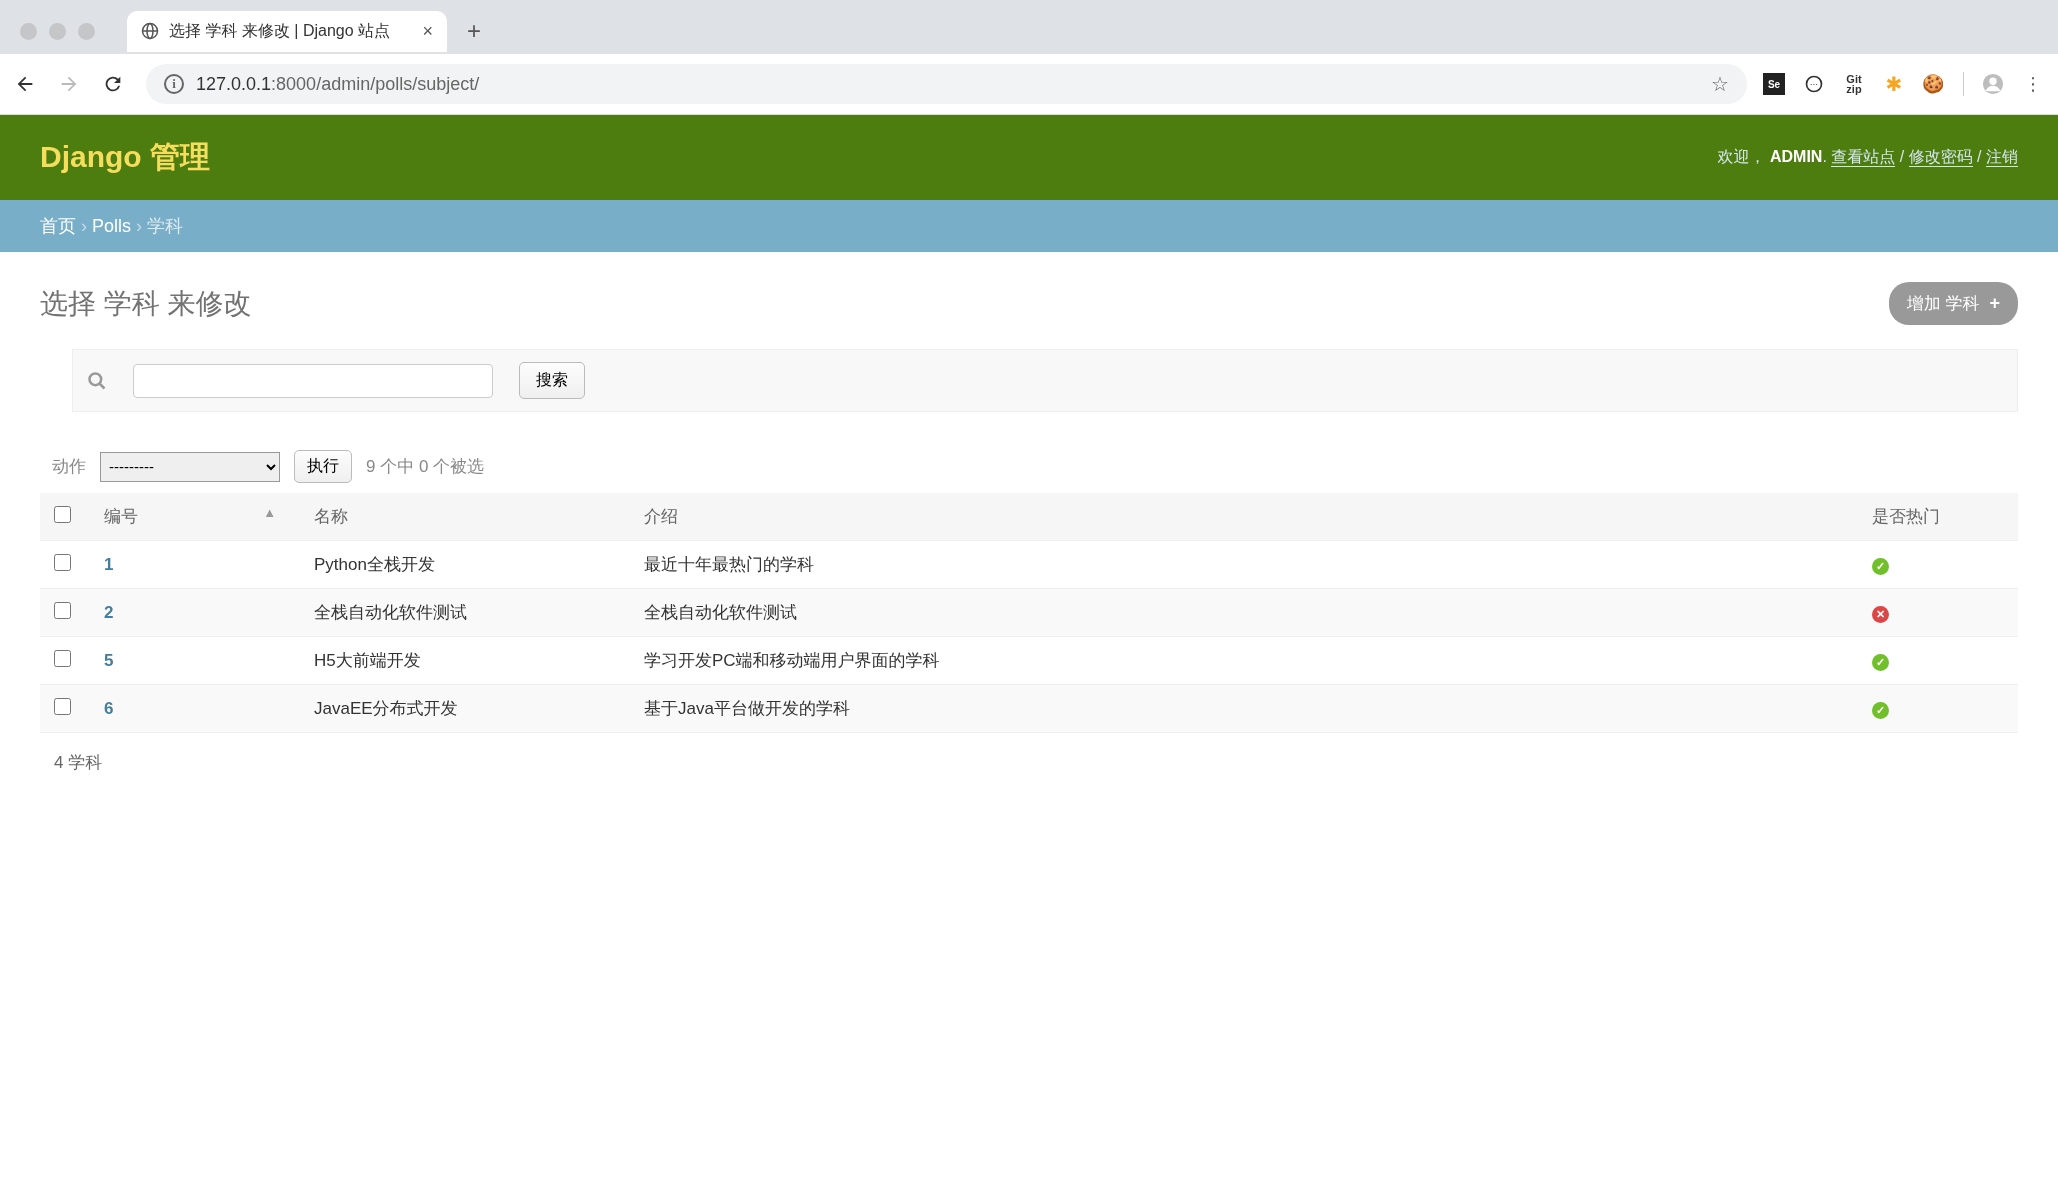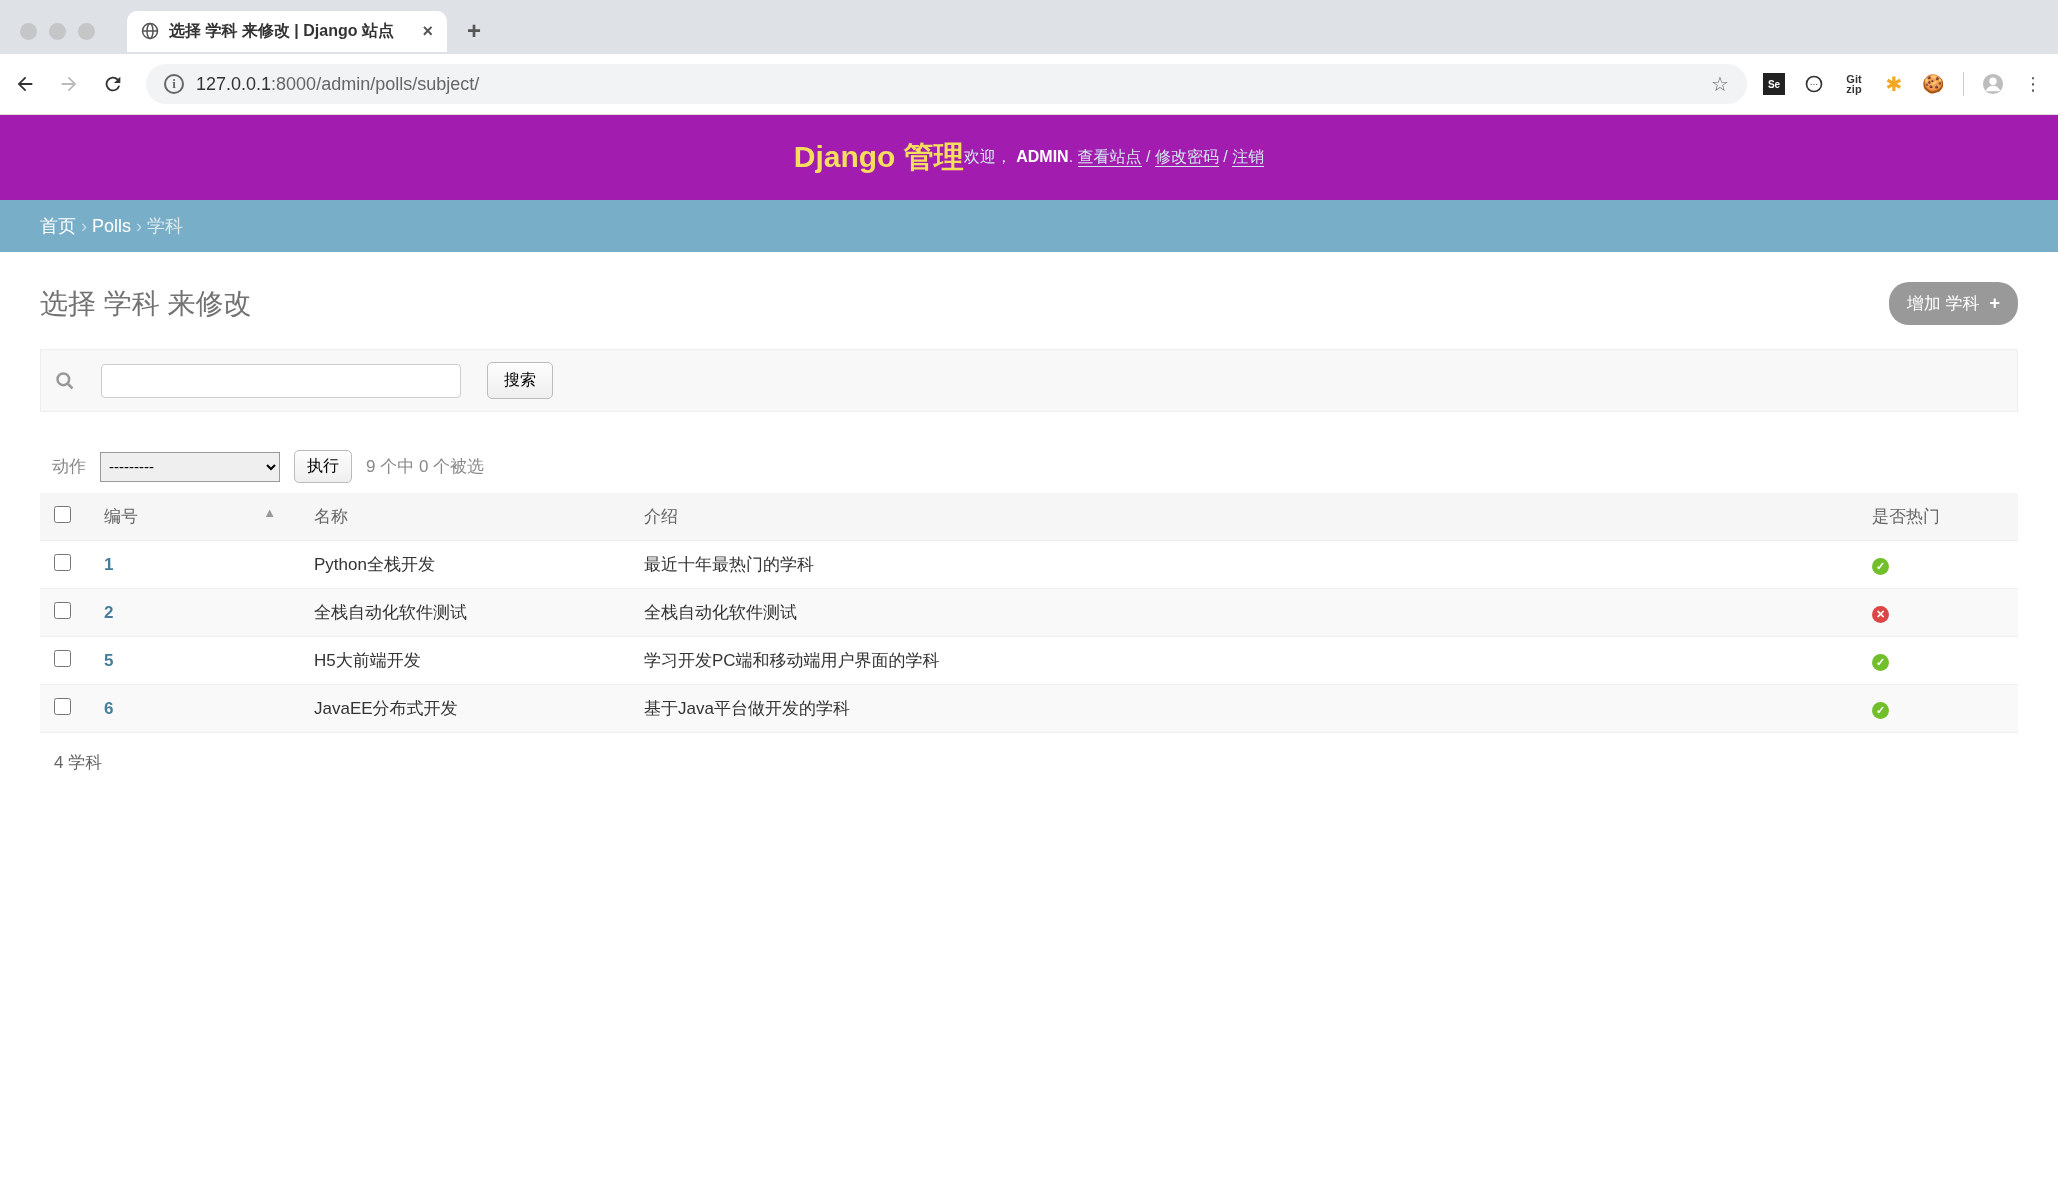--- a/index.html
+++ b/index.html
@@ -1,20 +1,20 @@
 <!DOCTYPE html>
 <html><head>
   <meta charset="utf-8">
   <style>
     * { margin: 0; padding: 0; box-sizing: border-box; }
     body { font-family: "Helvetica Neue", Arial, sans-serif; background: #fff; }
     
     
     .browser-chrome { background: #dee1e5; }
-    .tab-bar { display: flex; align-items: center; padding: 8px 12px 0 12px; height: 54px; font-weight: bold; }
+    .tab-bar { display: flex; align-items: center; padding: 8px 12px 0 12px; height: 54px; }
     .traffic-lights { display: flex; gap: 12px; margin-right: 32px; margin-left: 8px; }
     .traffic-light { width: 17px; height: 17px; border-radius: 50%; background: #c5c6c8; }
     .tab { display: flex; align-items: center; background: #fff; border-radius: 10px 10px 0 0; padding: 10px 14px; gap: 10px; min-width: 320px; }
     .tab-favicon { width: 18px; height: 18px; }
     .tab-title { font-size: 16px; color: #333; flex: 1; white-space: nowrap; overflow: hidden; text-overflow: ellipsis; }
     .tab-close { font-size: 18px; color: #555; cursor: pointer; }
     .new-tab-btn { font-size: 24px; color: #555; margin-left: 20px; cursor: pointer; }
     
     .toolbar { display: flex; align-items: center; background: #fff; padding: 10px 14px; gap: 16px; border-bottom: 1px solid #ddd; }
     .nav-btn { font-size: 22px; color: #333; cursor: pointer; width: 28px; text-align: center; }
@@ -23,40 +23,40 @@
     .address-info-icon { width: 20px; height: 20px; border: 2px solid #666; border-radius: 50%; display: flex; align-items: center; justify-content: center; font-size: 13px; color: #666; font-weight: bold; font-family: Georgia, serif; }
     .address-text { font-size: 18px; color: #333; }
     .address-host { color: #333; }
     .address-path { color: #666; }
     .star-icon { color: #666; font-size: 20px; margin-left: auto; }
     .ext-icons { display: flex; align-items: center; gap: 18px; }
     .ext-icon { width: 22px; height: 22px; display: flex; align-items: center; justify-content: center; font-size: 14px; }
     .divider-v { width: 1px; height: 24px; background: #ccc; }
     
     
-    .django-header { background: #a21caf; color: #fff; padding: 22px 16px; display: flex; align-items: center; justify-content: center; }
+    .django-header { background: #4d7c0f; color: #fff; padding: 22px 40px; display: flex; align-items: center; justify-content: space-between; }
     .django-brand { color: #f5dd5d; font-size: 30px; font-weight: bold; }
     .user-tools { font-size: 16px; color: #d4e5ed; }
     .user-tools a { color: #d4e5ed; text-decoration: none; border-bottom: 1px solid #d4e5ed; padding-bottom: 1px; font-family: Liberation Serif, serif; }
     .user-tools strong { color: #fff; font-weight: bold; }
     
     
     .breadcrumbs { background: #79aec8; color: #c4dce8; padding: 14px 40px; font-size: 18px; }
     .breadcrumbs a { color: #fff; text-decoration: none; }
     .breadcrumbs .current { color: #dceaf0; }
     
     
     .content { padding: 30px 40px; }
     .content-header { display: flex; align-items: center; justify-content: space-between; margin-bottom: 24px; }
     .page-title { font-size: 28px; color: #737373; font-weight: normal; }
     .add-button { background: #999; color: #fff; border: none; border-radius: 20px; padding: 10px 18px; font-size: 17px; cursor: pointer; display: flex; align-items: center; gap: 10px; }
     .add-button .plus { font-weight: bold; font-size: 18px; }
     
     
-    .search-section { background: #f8f8f8; border: 1px solid #eee; padding: 12px 14px; display: flex; align-items: center; gap: 26px; margin-bottom: 30px; }
+    .search-section { background: #f8f8f8; border: 1px solid #eee; padding: 12px 14px; display: flex; align-items: center; gap: 26px; margin-bottom: 30px; margin-left: 32px; }
     .search-icon { color: #999; font-size: 20px; }
     .search-input { width: 360px; height: 34px; border: 1px solid #ccc; border-radius: 4px; background: #fff; padding: 0 8px; font-size: 15px; }
     .search-button { background: linear-gradient(#fdfdfd, #efefef); border: 1px solid #bbb; border-radius: 5px; padding: 7px 16px; font-size: 16px; cursor: pointer; }
     
     
     .actions-row { display: flex; align-items: center; gap: 14px; padding: 8px 12px; margin-bottom: 2px; }
     .actions-label { color: #888; font-size: 17px; }
     .actions-select { width: 180px; height: 30px; border: 1px solid #999; font-size: 15px; padding: 2px 4px; }
     .actions-go { background: linear-gradient(#fdfdfd, #efefef); border: 1px solid #bbb; border-radius: 5px; padding: 5px 12px; font-size: 16px; cursor: pointer; }
     .actions-counter { color: #888; font-size: 17px; }

